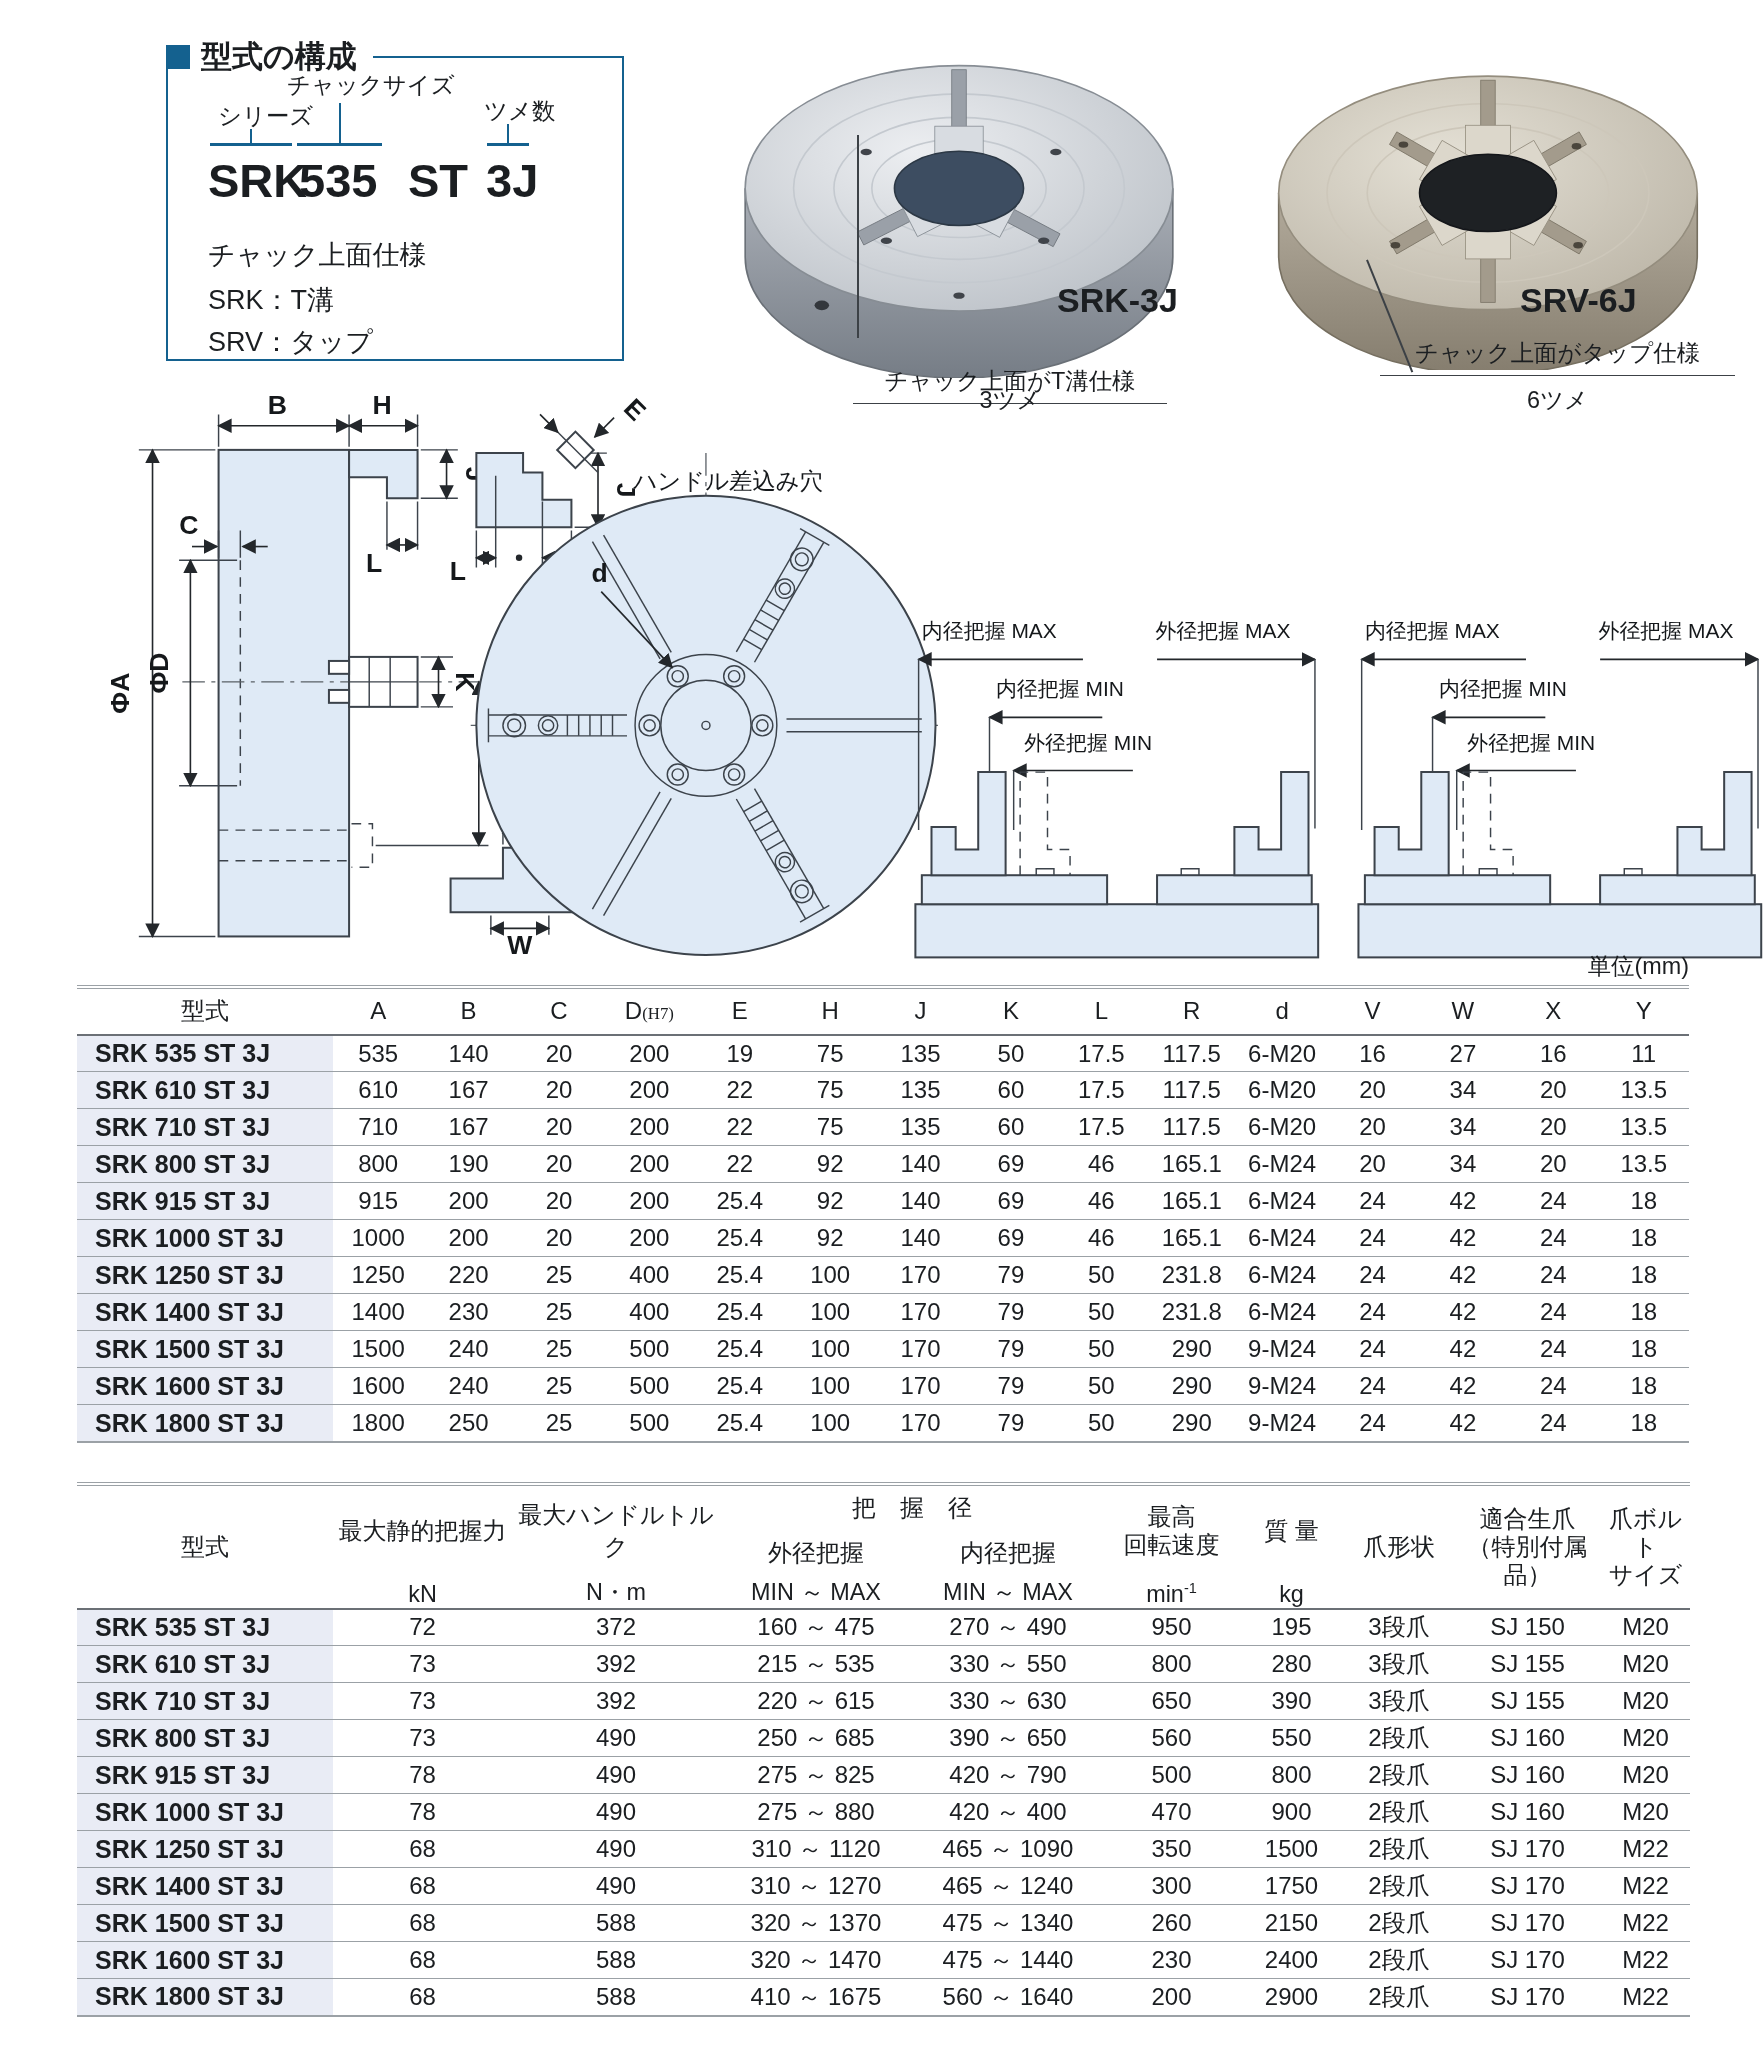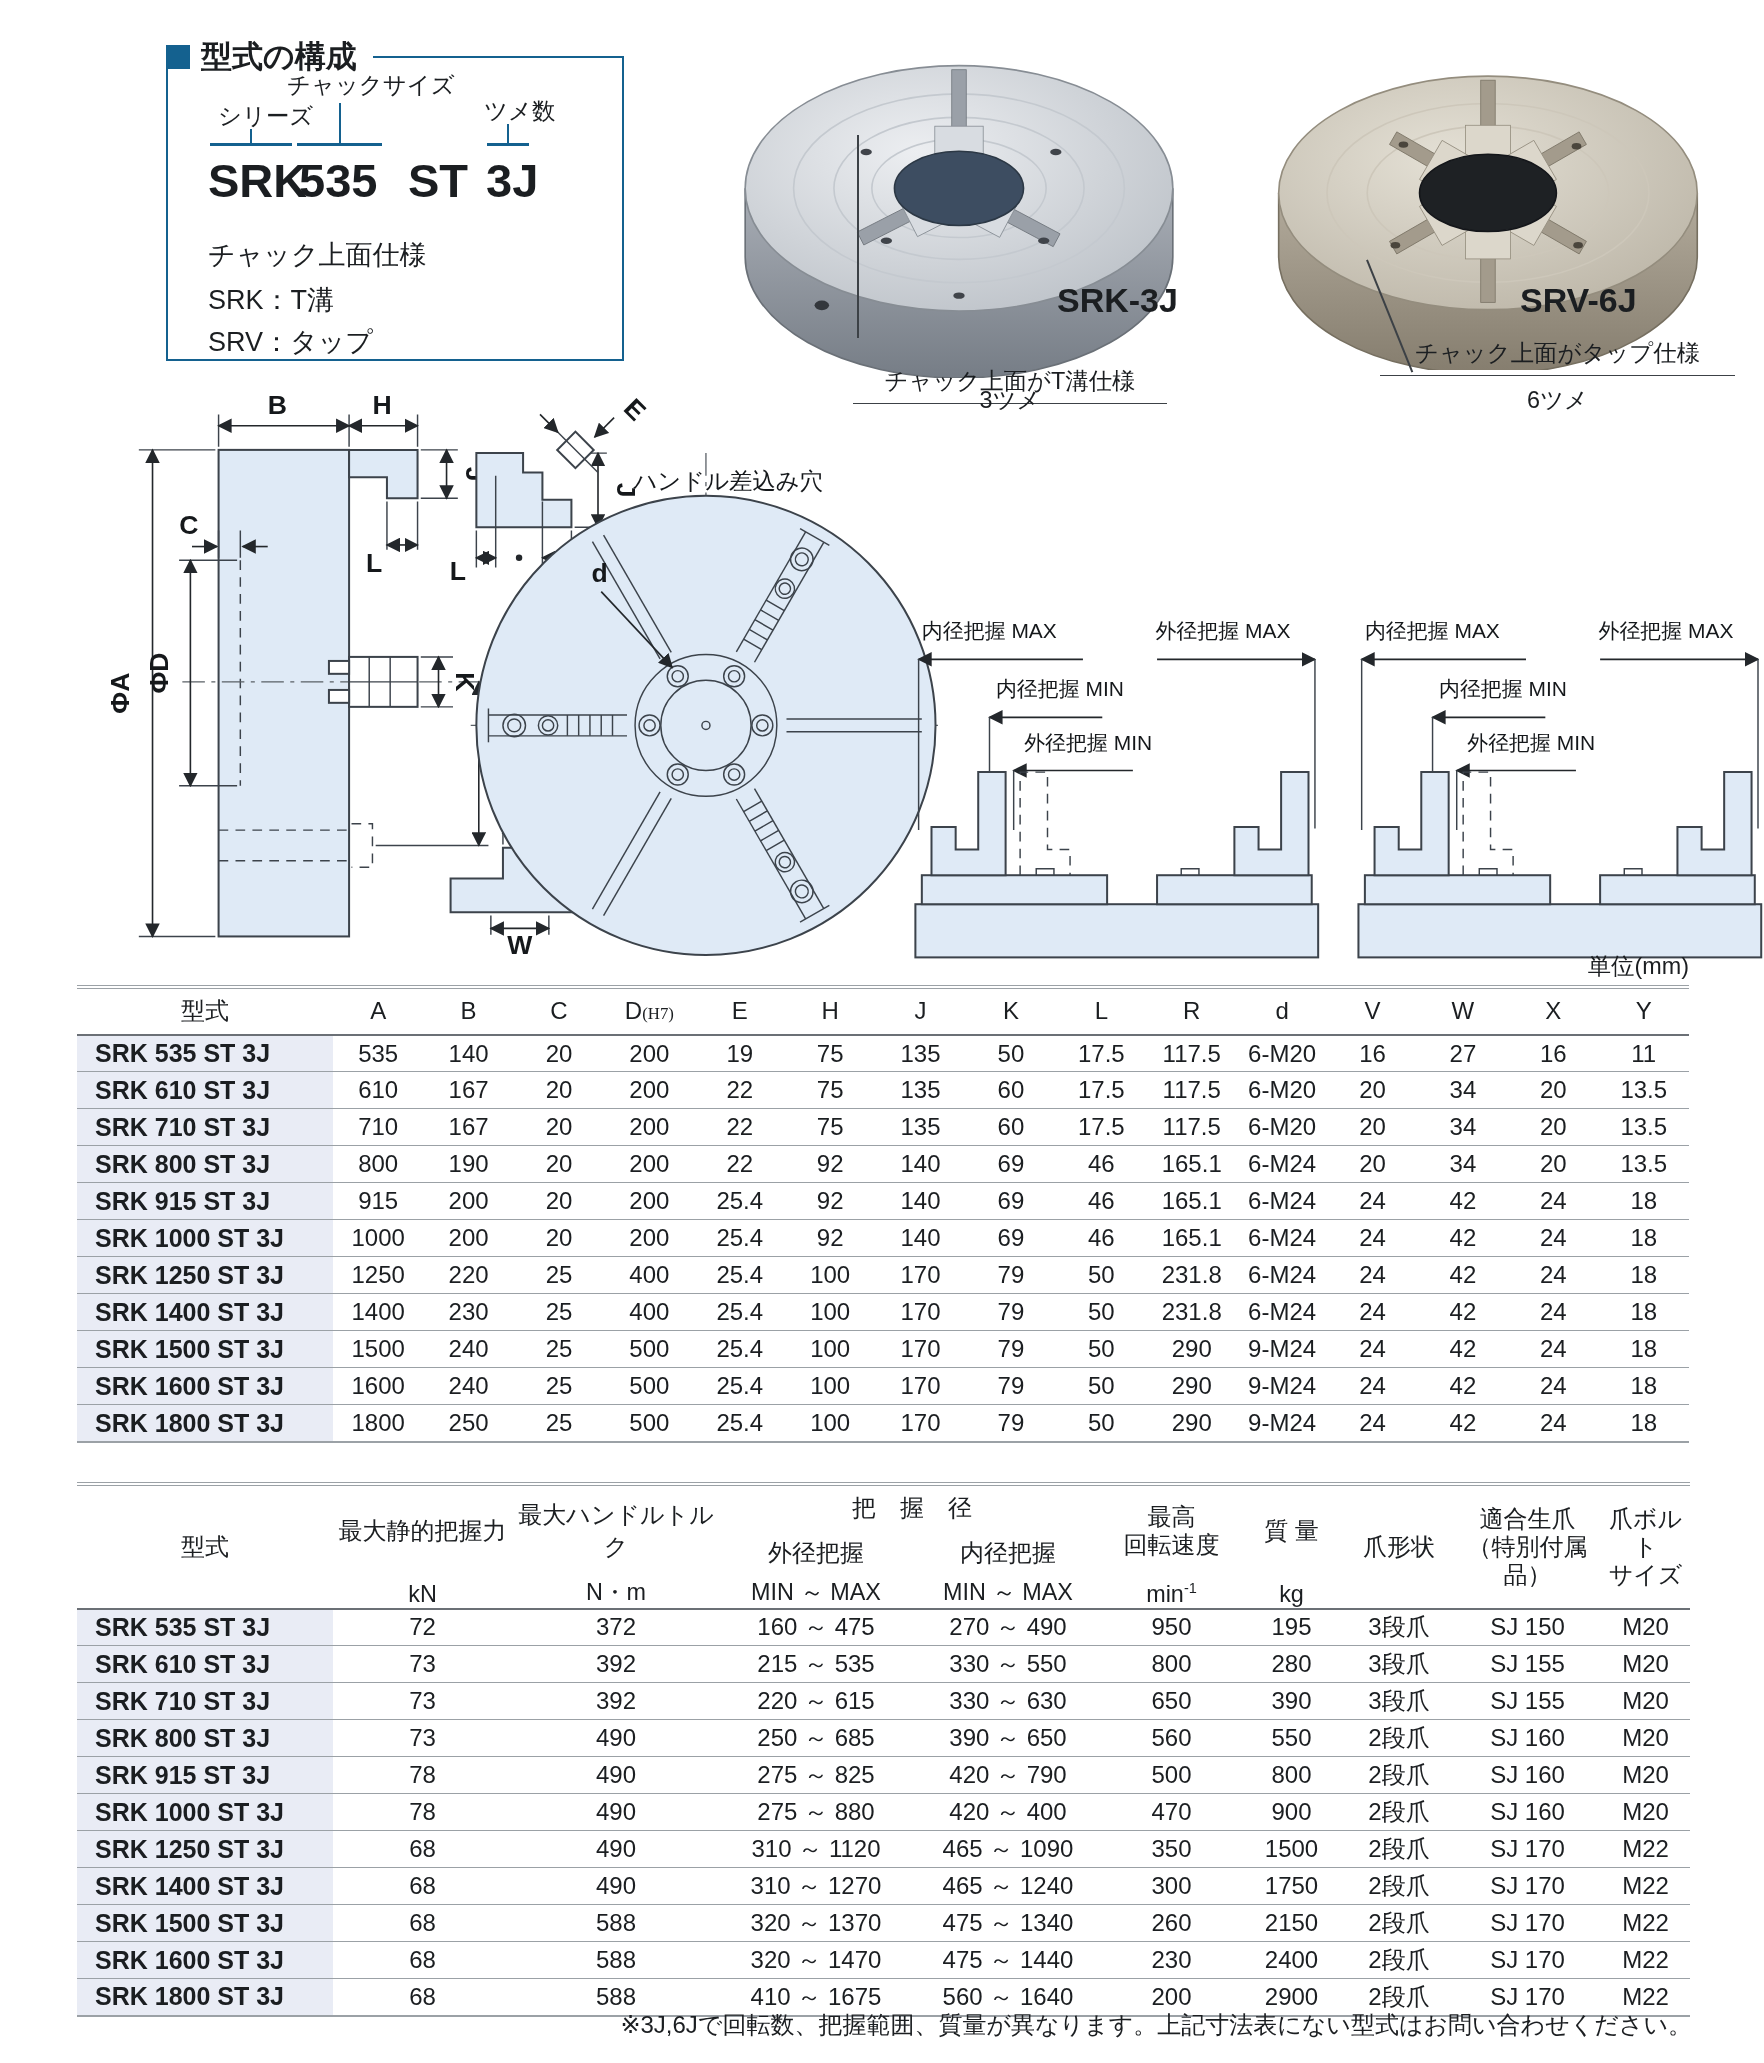--- a/index.html
+++ b/index.html
@@ -775,15 +775,14 @@
             <td>200</td>
             <td>2900</td>
             <td>2段爪</td>
             <td>SJ 170</td>
             <td>M22</td>
           </tr>
         </tbody>
     </table>
   </div>
 
-  <div class="footnote">※3J,6Jで回転数、把握範囲、質量が異なります。上記寸法表にない型式はお問い合わせください。</div>
 </div>
 
 
 </body></html>

